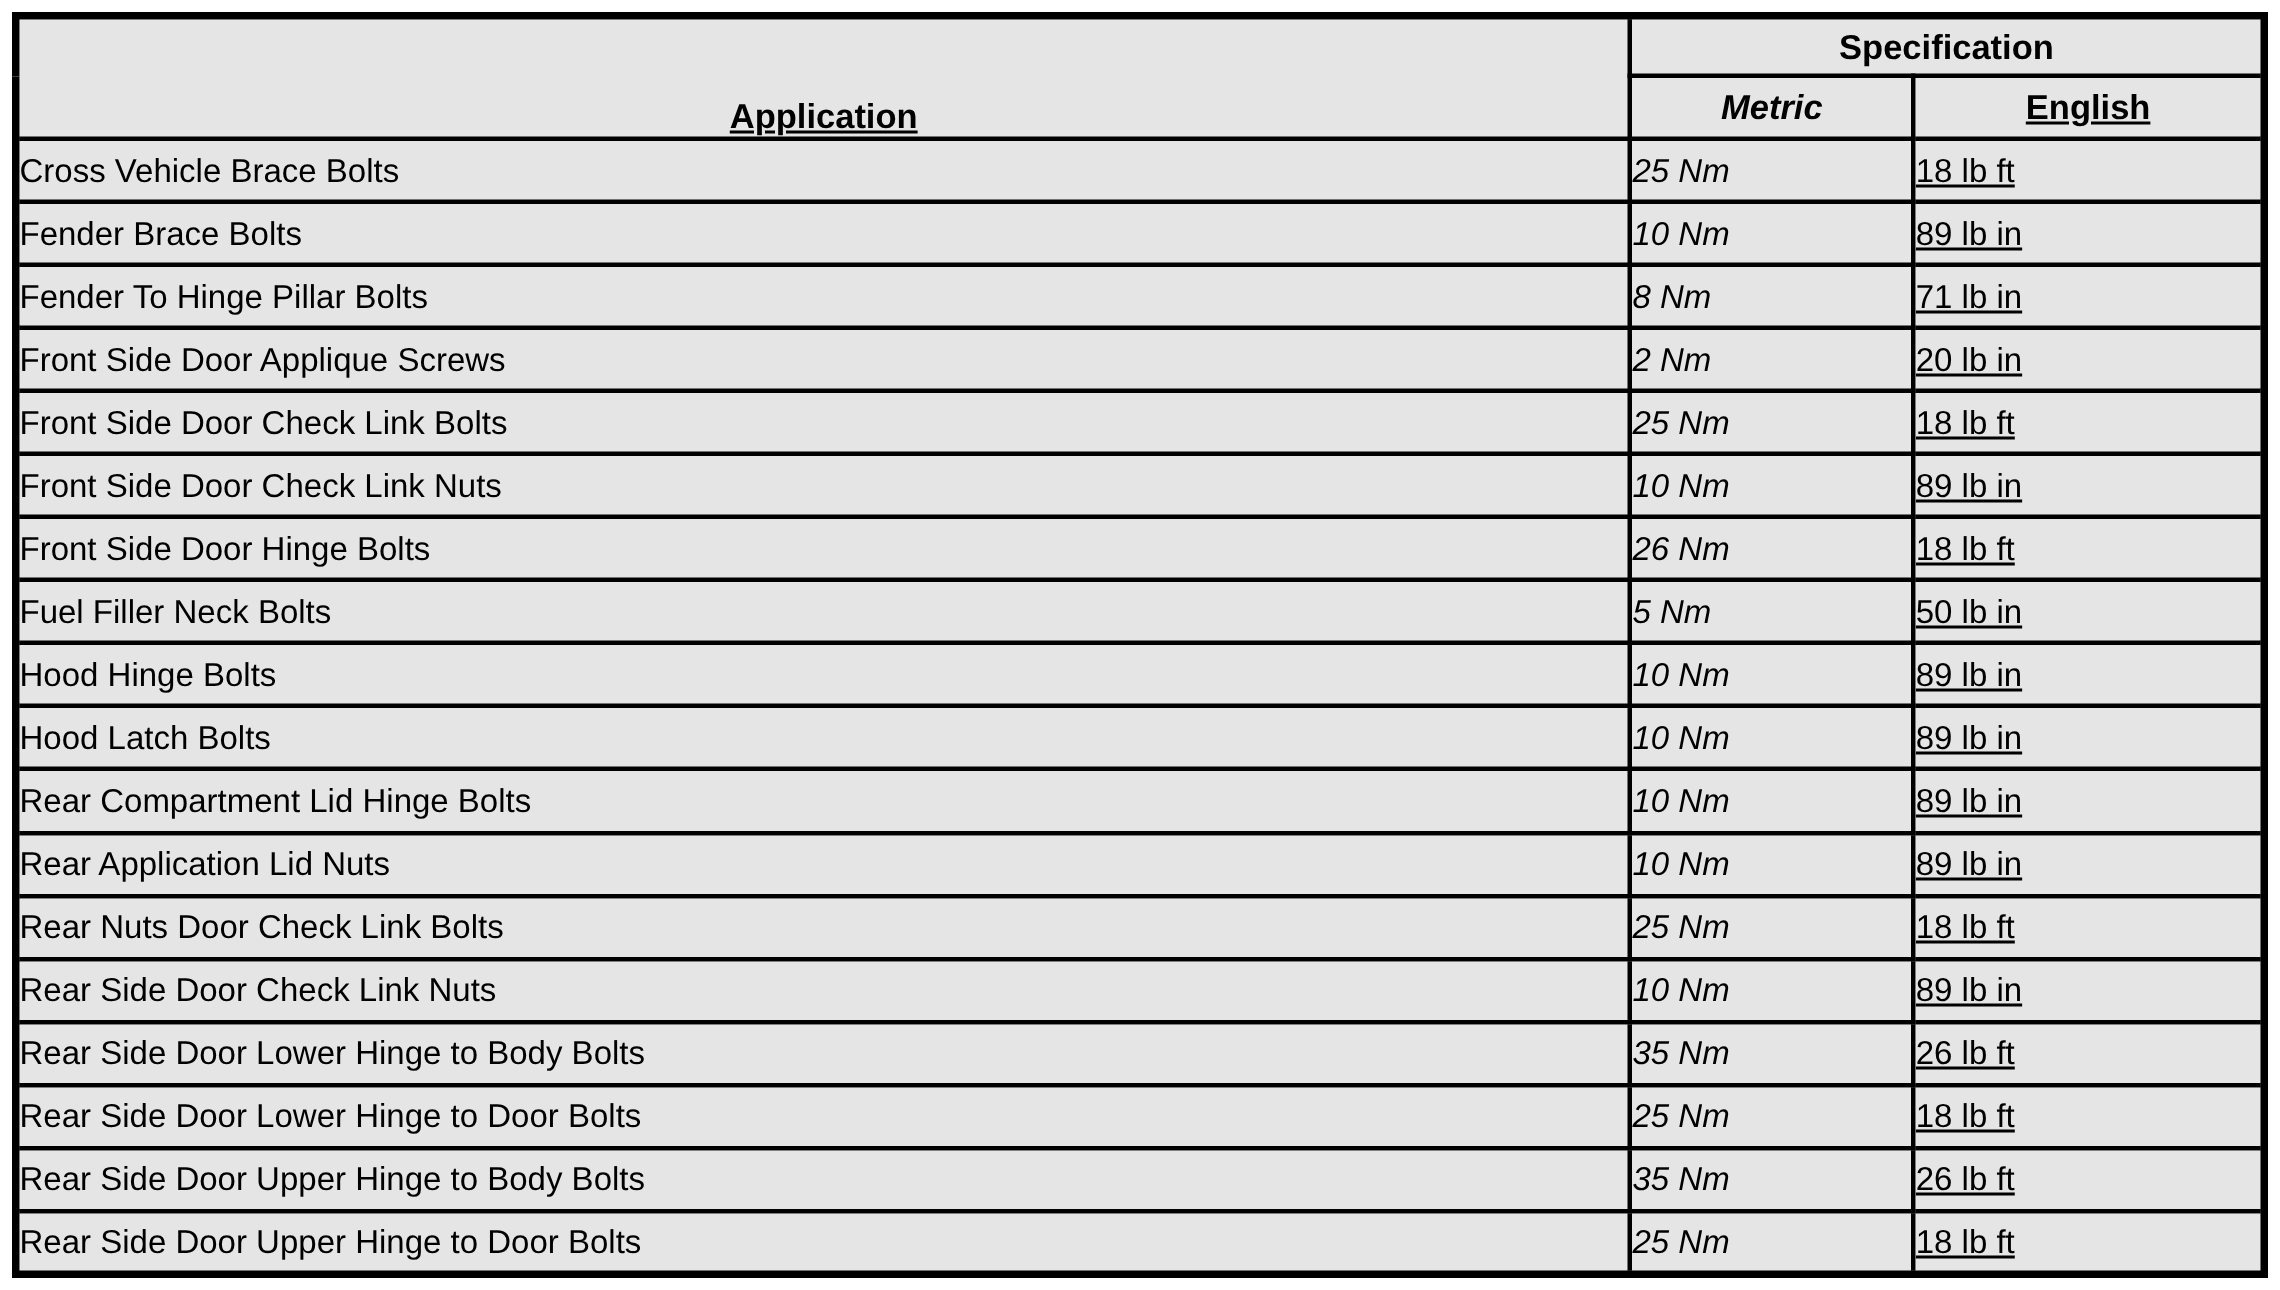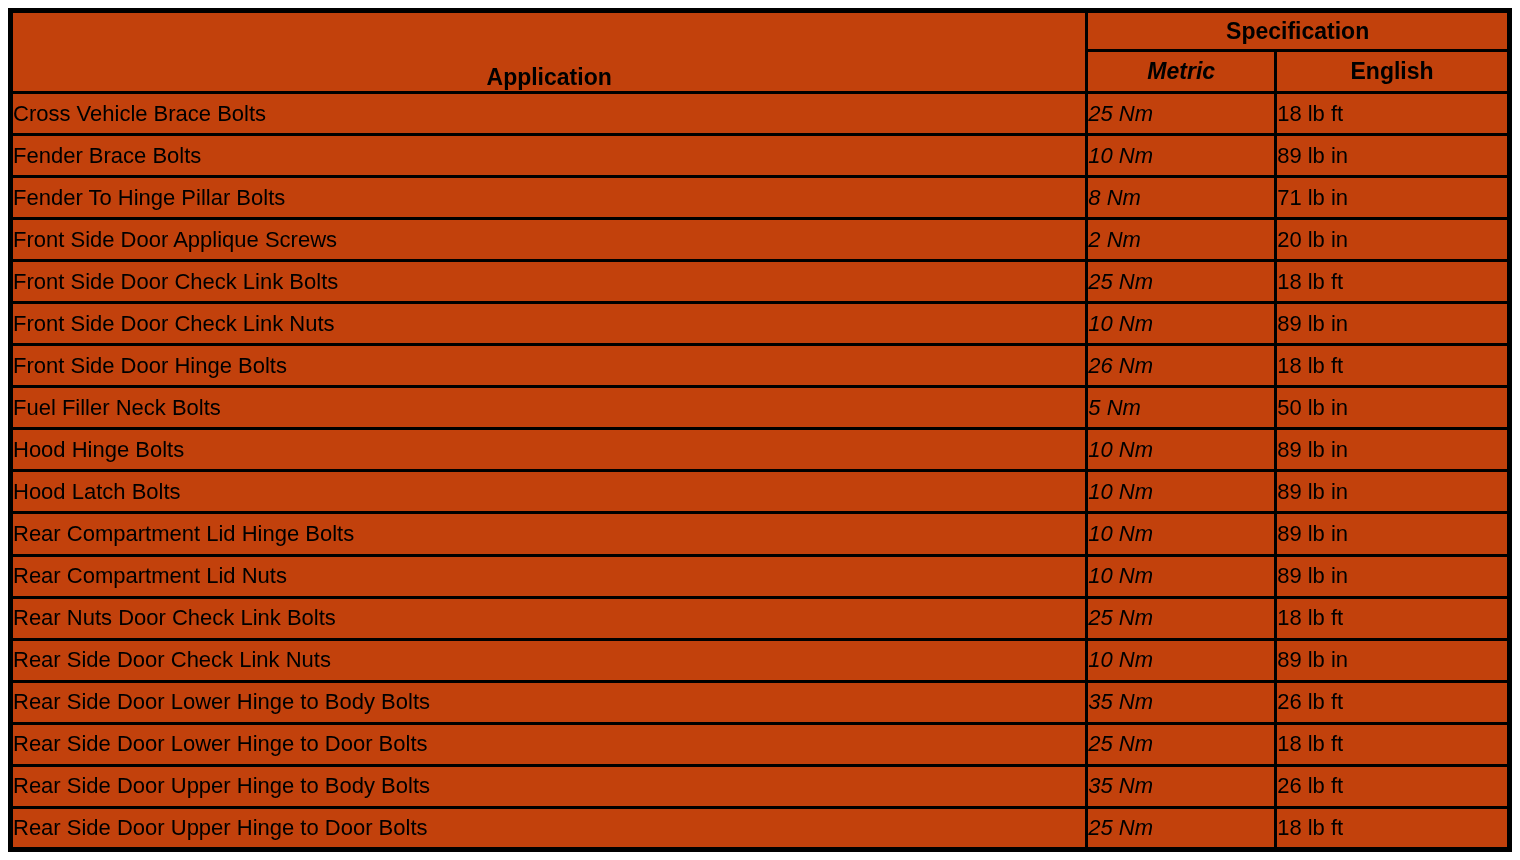--- a/index.html
+++ b/index.html
@@ -25,47 +25,49 @@
     height: 844px;
     background: #ffffff;
     border: 5px solid #000000;
   }
   table.spec-table th,
   table.spec-table td {
     border: 3px solid #000000;
     padding: 0;
     overflow: hidden;
     white-space: nowrap;
-    background: #c2410c;
+    background: #e5e5e5;
   }
   col.col-app     { width: 71.8%; }
   col.col-metric  { width: 12.6%; }
   col.col-english { width: 15.6%; }
 
   thead th {
     font-weight: bold;
     font-size: 23px;
     text-align: center;
     vertical-align: middle;
   }
   tr.header-top { height: 40px; }
   tr.header-sub { height: 42px; }
   th.application-header {
     vertical-align: bottom;
     padding-bottom: 10px;
+    text-decoration: underline;
   }
   th.specification-header {
     border-bottom-width: 2px;
   }
   th.metric-header, td.metric-cell {
     border-right-width: 2px;
     font-style: italic;
   }
   th.english-header, td.english-cell {
     border-left-width: 2px;
+    text-decoration: underline;
   }
   tbody tr { height: 42px; }
   tbody td {
     font-size: 22px;
     vertical-align: middle;
     margin-left: 27px;
   }
   td.application-cell {
     text-align: left;
     padding-left: 5px;
@@ -155,21 +157,21 @@
     <td class="english-cell">89 lb in</td>
   </tr>
 
   <tr>
     <td class="application-cell">Rear Compartment Lid Hinge Bolts</td>
     <td class="metric-cell">10 Nm</td>
     <td class="english-cell">89 lb in</td>
   </tr>
 
   <tr>
-    <td class="application-cell">Rear Compartment Lid Nuts</td>
+    <td class="application-cell">Rear Application Lid Nuts</td>
     <td class="metric-cell">10 Nm</td>
     <td class="english-cell">89 lb in</td>
   </tr>
 
   <tr>
     <td class="application-cell">Rear Nuts Door Check Link Bolts</td>
     <td class="metric-cell">25 Nm</td>
     <td class="english-cell">18 lb ft</td>
   </tr>
 

